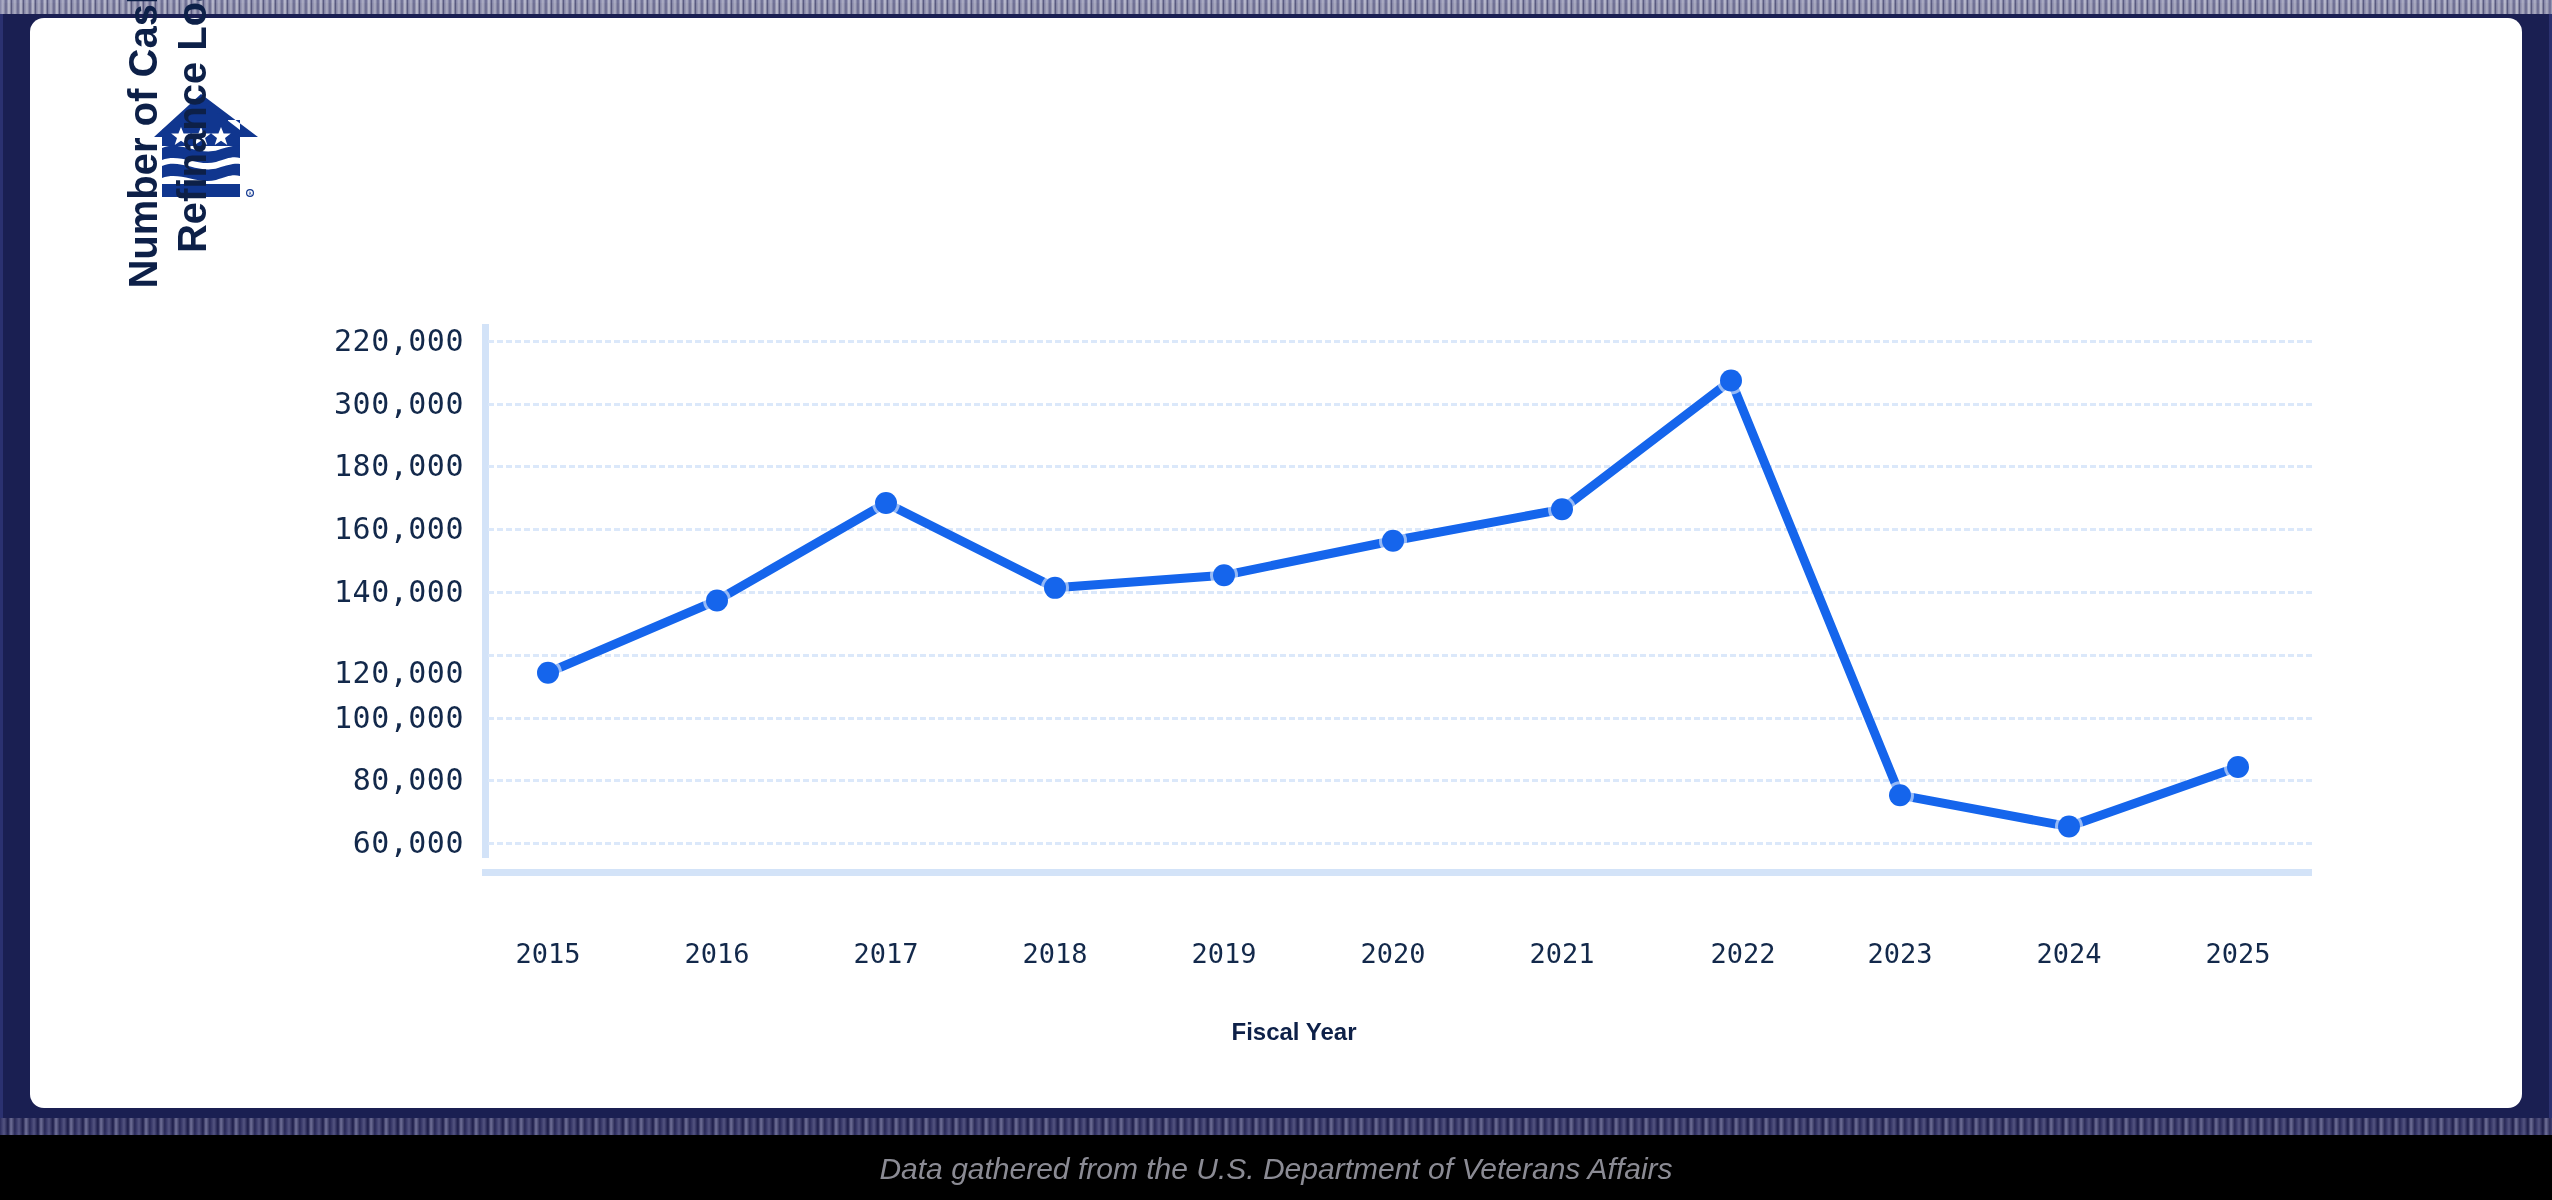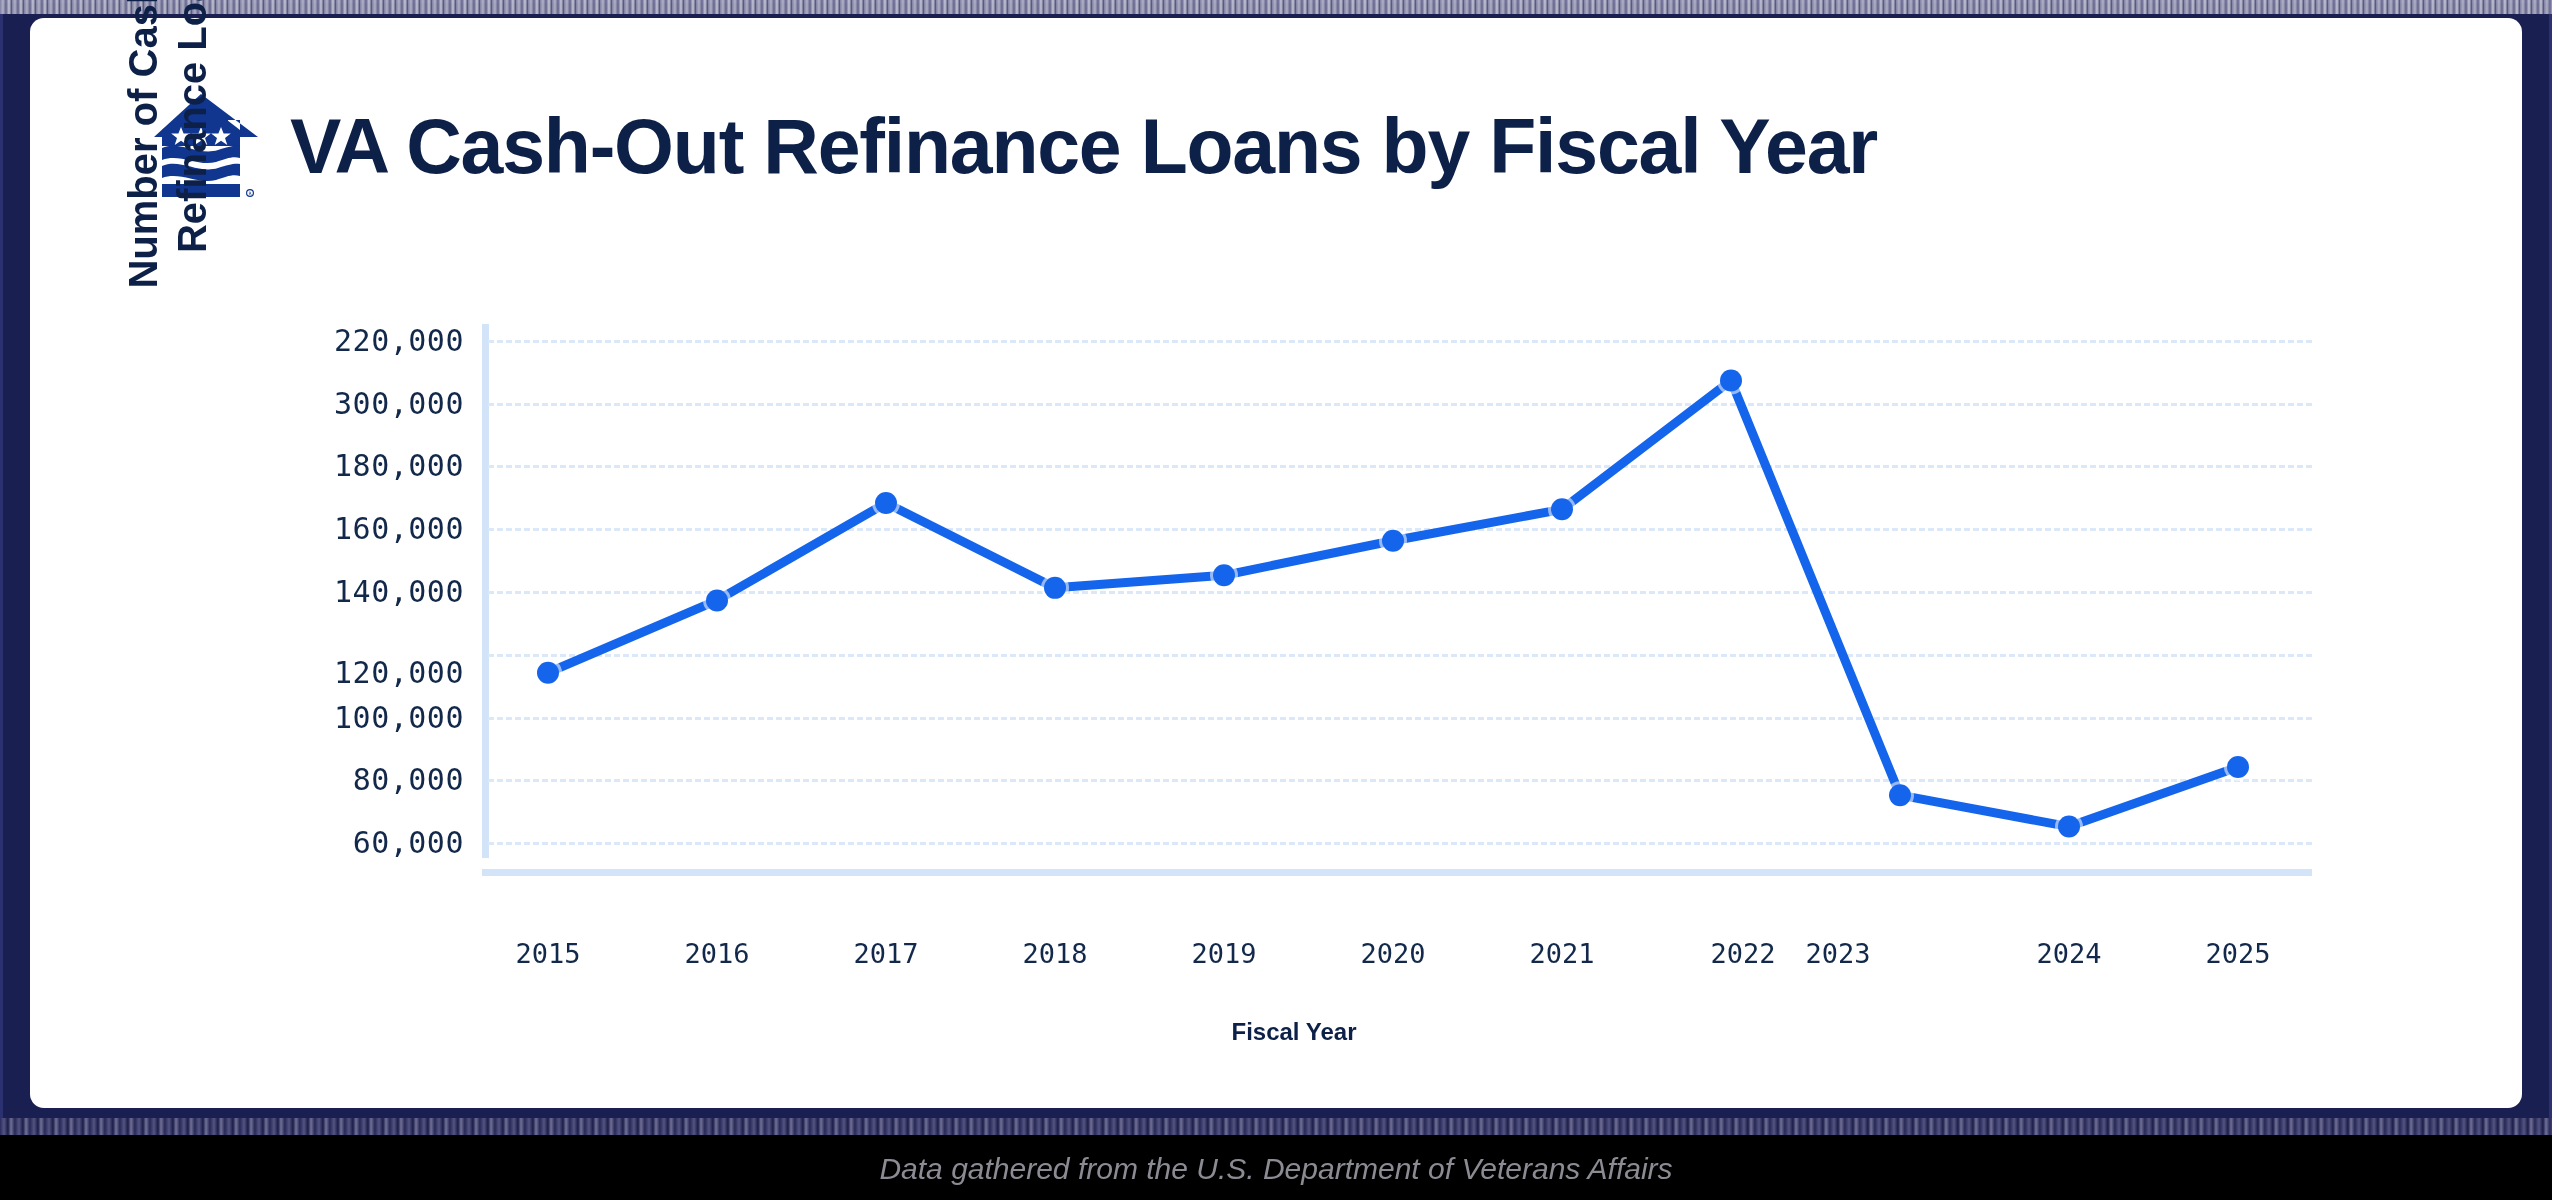--- a/index.html
+++ b/index.html
@@ -132,21 +132,20 @@
         <rect x="22" y="40" width="78" height="16" fill="#10368f"></rect>
         <polygon fill="#ffffff" points="41,37 43.6,43.6 50.8,43.6 45,48 47.3,55 41,50.7 34.7,55 37,48 31.2,43.6 38.4,43.6"></polygon>
         <polygon fill="#ffffff" points="61,37 63.6,43.6 70.8,43.6 65,48 67.3,55 61,50.7 54.7,55 57,48 51.2,43.6 58.4,43.6"></polygon>
         <polygon fill="#ffffff" points="81,37 83.6,43.6 90.8,43.6 85,48 87.3,55 81,50.7 74.7,55 77,48 71.2,43.6 78.4,43.6"></polygon>
         <path d="M22 58 C40 50 58 66 78 60 C88 57 94 55 100 56 L100 68 C92 66 86 69 76 72 C58 77 40 63 22 70 Z" fill="#10368f"></path>
         <path d="M22 76 C40 68 58 84 78 78 C88 75 94 73 100 74 L100 86 C92 84 86 87 76 90 C58 95 40 81 22 88 Z" fill="#10368f"></path>
         <rect x="22" y="94" width="78" height="13" fill="#10368f"></rect>
         <circle cx="110" cy="103" r="3.4" fill="none" stroke="#10368f" stroke-width="1.2"></circle>
         <text x="110" y="105.4" font-size="4.6" fill="#10368f" text-anchor="middle" font-family="DejaVu Sans, sans-serif">R</text>
       </svg>
-      <div class="title">VA Cash-Out Refinance Loans by Fiscal Year</div>
     </div>
 
     <div class="ylabel">
       <div>
         <div>Number of Cash-Out</div>
         <div>Refinance Loans</div>
       </div>
     </div>
 
     <div class="ytick-col" id="ytick-col">
@@ -204,21 +203,21 @@
 
     <div class="xtick-row" id="xtick-row">
         <div class="xtick" style="left: 66px;">2015</div>
         <div class="xtick" style="left: 235px;">2016</div>
         <div class="xtick" style="left: 404px;">2017</div>
         <div class="xtick" style="left: 573px;">2018</div>
         <div class="xtick" style="left: 742px;">2019</div>
         <div class="xtick" style="left: 911px;">2020</div>
         <div class="xtick" style="left: 1080px;">2021</div>
         <div class="xtick" style="left: 1249px; margin-left: 12px;">2022</div>
-        <div class="xtick" style="left: 1356px;">2023</div>
+        <div class="xtick" style="left: 1418px;">2023</div>
         <div class="xtick" style="left: 1587px;">2024</div>
         <div class="xtick" style="left: 1756px;">2025</div>
       </div>
 
     <div class="xlabel">Fiscal Year</div>
   </div>
 
   <div class="caption">Data gathered from the U.S. Department of Veterans Affairs</div>
 </div>
 

